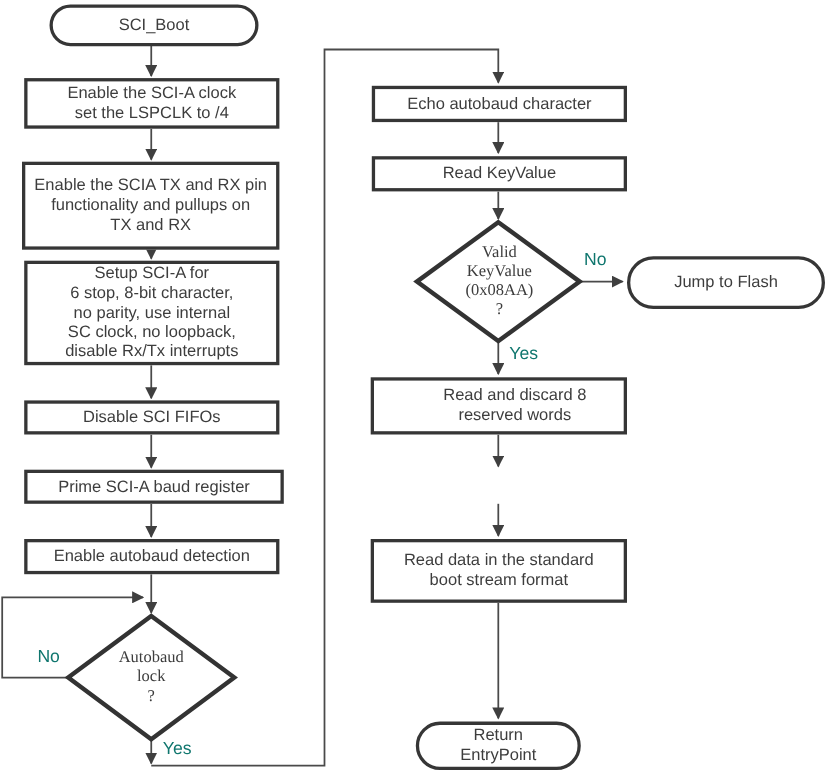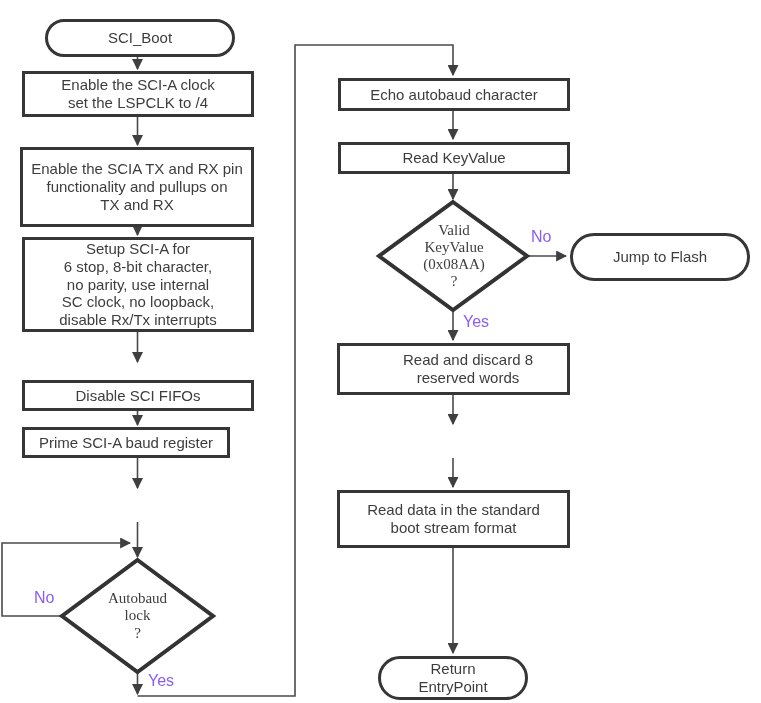--- a/index.html
+++ b/index.html
@@ -53,21 +53,21 @@
     justify-content: center;
     text-align: center;
     font-size: 15px;
     line-height: 1.15;
     white-space: pre-line;
     font-family: Liberation Serif, serif;
   }
   .edge-label {
     position: absolute;
     font-size: 16px;
-    color: #8b5cf6;
+    color: #0f766e;
     white-space: nowrap;
   }
   polyline {
     fill: none;
     stroke: #4a4a4a;
     stroke-width: 1.6;
   }
   polygon.diamond {
     fill: #ffffff;
     stroke: #333333;
@@ -98,39 +98,40 @@
     <polyline points="137.5,696 295,696 295,45 453,45 453,75" marker-end="url(#arrow)"></polyline>
     <polyline points="453,111 453,139" marker-end="url(#arrow)"></polyline>
     <polyline points="453,174 453,199" marker-end="url(#arrow)"></polyline>
     <polyline points="527,256 566,256" marker-end="url(#arrow)"></polyline>
     <polyline points="453,310 453,340" marker-end="url(#arrow)"></polyline>
     <polyline points="453,395 453,424" marker-end="url(#arrow)"></polyline>
     <polyline points="453,458 453,487" marker-end="url(#arrow)"></polyline>
     <polyline points="453,548 453,653" marker-end="url(#arrow)"></polyline>
   </svg>
 
-  <div class="node terminal" style="left:45px; top:19px; width:190px; height:38px; border-radius:19px;">SCI_Boot</div>
+  <div class="node terminal" style="left:45px; top:4px; width:190px; height:38px; border-radius:19px;">SCI_Boot</div>
 
   <div class="node" style="left:22px; top:71px; width:232px; height:46px;">Enable the SCI-A clock
 set the LSPCLK to /4</div>
 
   <div class="node" style="left:20px; top:147px; width:234px; height:80px;">Enable the SCIA TX and RX pin
 functionality and pullups on
 TX and RX</div>
 
   <div class="node" style="left:22px; top:237px; width:232px; height:95px;">Setup SCI-A for
 6 stop, 8-bit character,
 no parity, use internal
 SC clock, no loopback,
 disable Rx/Tx interrupts</div>
 
-  <div class="node" style="left:22px; top:364px; width:232px; height:31px;margin-top:16px;">Disable SCI FIFOs</div>
+  <div class="node" style="left:22px; top:364px; width:232px; height:31px;">Disable SCI FIFOs</div>
 
-  <div class="node" style="left:22px; top:427px; width:208px; height:31px;">Prime SCI-A baud register</div>
+  <div class="node" style="left:22px; top:427px; width:236px; height:31px;">Prime SCI-A baud register</div>
 
+  <div class="node" style="left:22px; top:490px; width:232px; height:32px;">Enable autobaud detection</div>
 
   <div class="diamond-wrap" style="left:58px; top:556px; width:159px; height:120px;">
     <svg width="159" height="120" viewBox="0 0 159 120">
       <polygon class="diamond" points="79.5,4 155,60 79.5,116 4,60"></polygon>
     </svg>
     <div class="diamond-label">Autobaud
 lock
 ?</div>
   </div>
 

